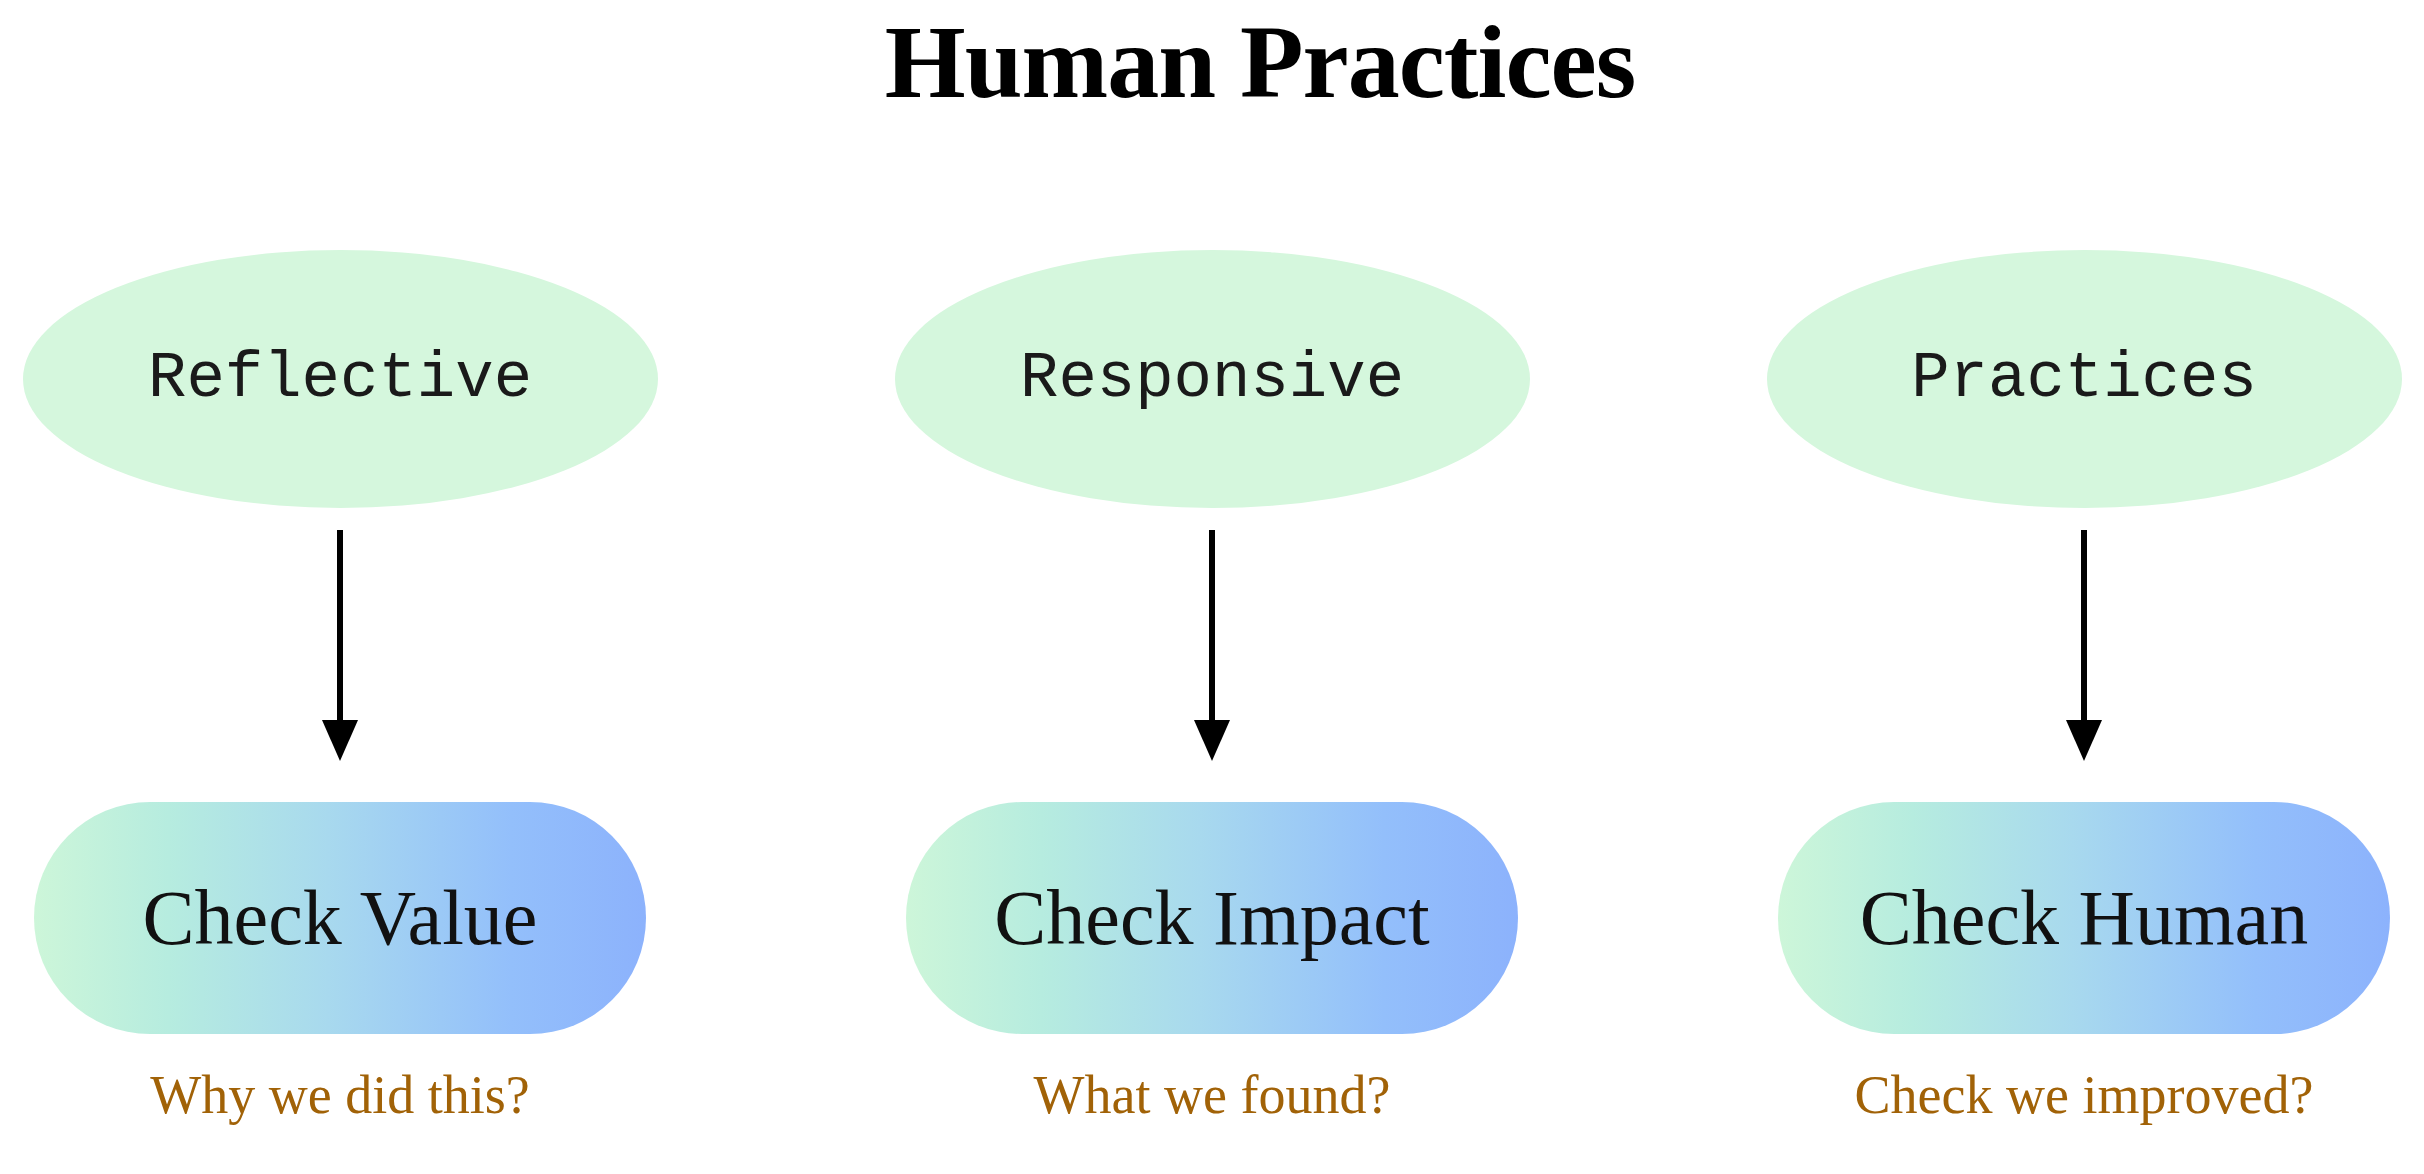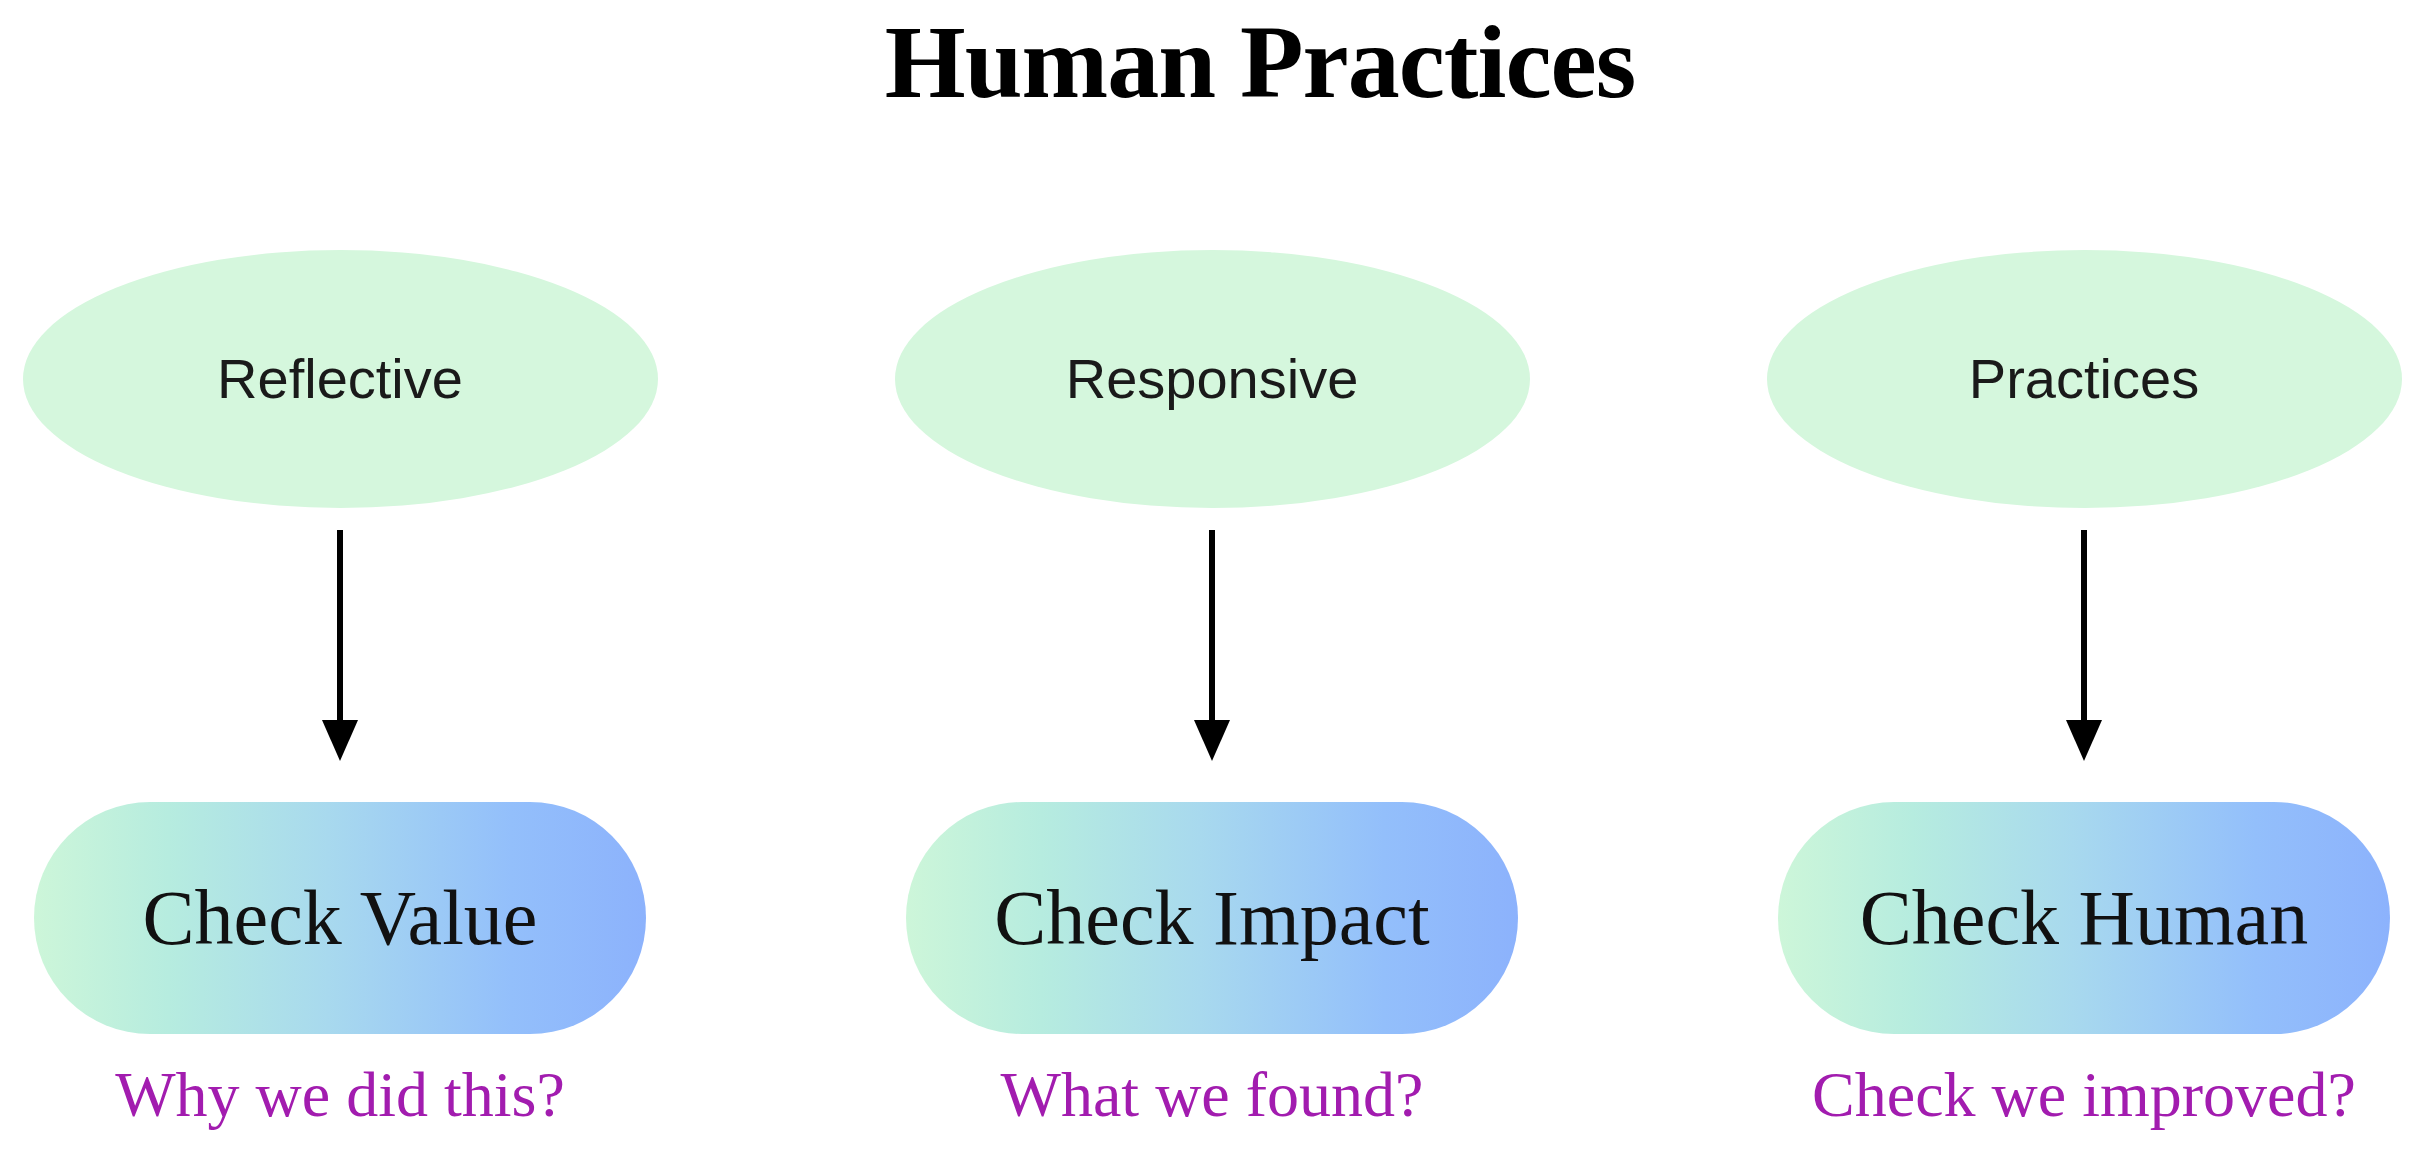--- a/index.html
+++ b/index.html
@@ -57,22 +57,22 @@
     width: 635px;
     height: 258px;
     border-radius: 50%;
     background: #d5f7dd;
     display: flex;
     align-items: center;
     justify-content: center;
     flex: none;
   }
   .ellipse-label {
-    font-family: Liberation Sans, sans-serif;
-    font-size: 56px;
+    font-family: Liberation Mono, monospace;
+    font-size: 64px;
     line-height: 52px;
     color: #1a1a1a;
     white-space: nowrap;
     font-weight: normal;
   }
 
   
   .arrow {
     width: 40px;
     height: 232px;
@@ -99,23 +99,23 @@
     line-height: 78px;
     color: #111111;
     white-space: nowrap;
     font-weight: normal;
   }
 
   
   .caption {
     margin-top: 30px;
     font-family: "Liberation Serif", "DejaVu Serif", serif;
-    font-size: 64px;
+    font-size: 54px;
     line-height: 62px;
-    color: #a21caf;
+    color: #a16207;
     white-space: nowrap;
     text-align: center;
   }
 </style>
 </head>
 <body>
 
 <div class="page-title">Human Practices</div>
 
 <div class="columns">

